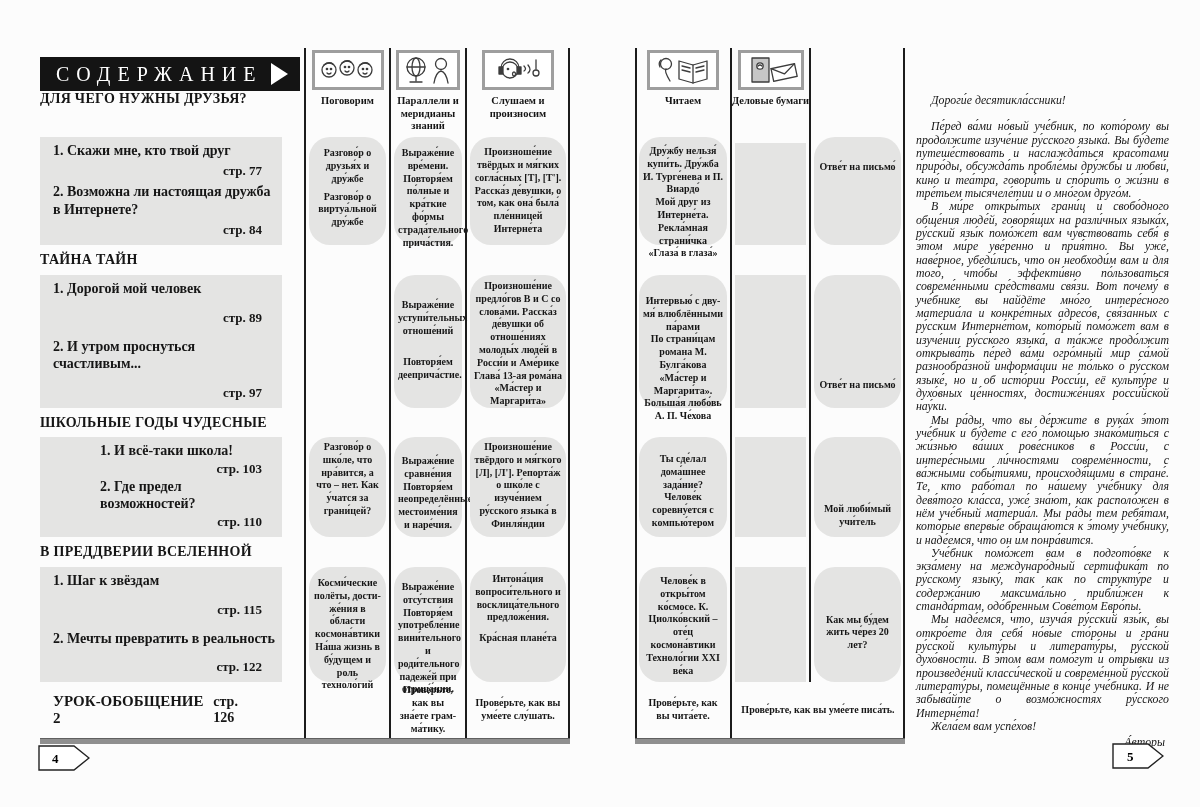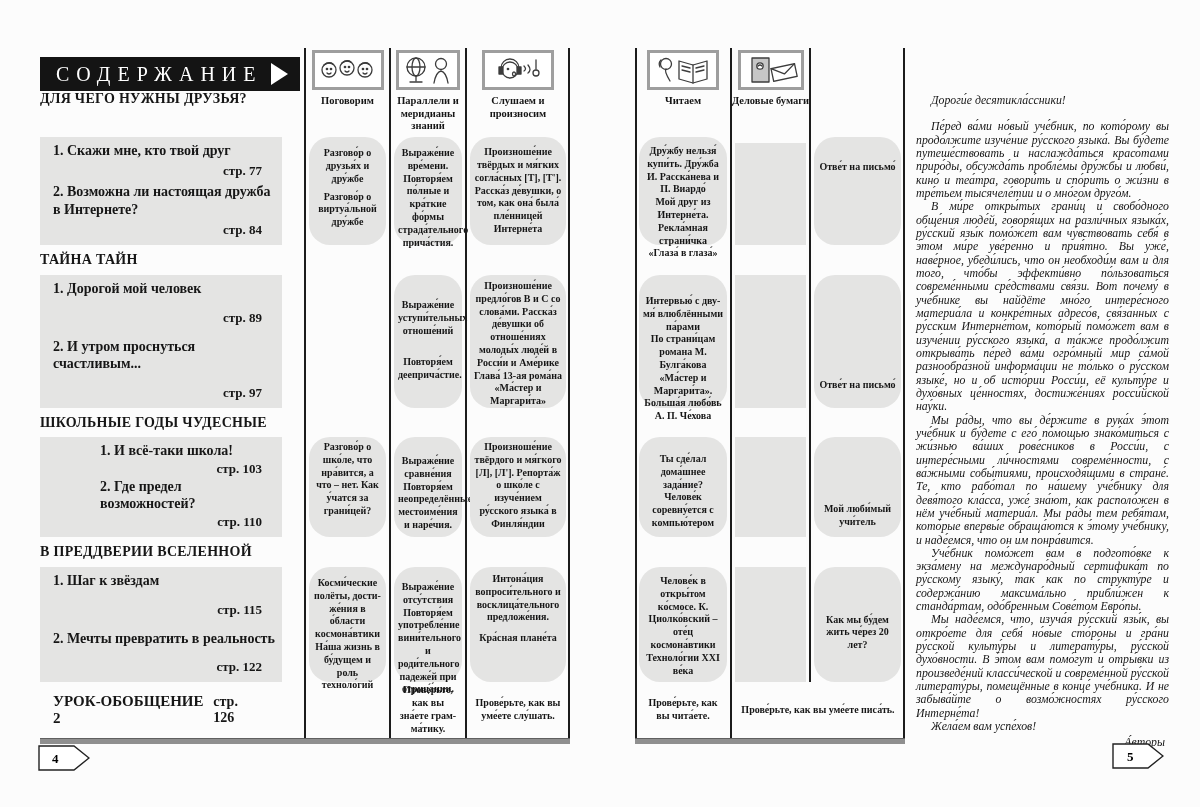--- a/index.html
+++ b/index.html
@@ -259,21 +259,21 @@
             <rect x="30" y="11" width="24" height="13" fill="#fff"></rect>
             <path d="M30,11 L42,19 L54,11"></path>
           </g>
         </svg>
       </div>
       <div class="collabel" style="width:78px;">Деловые бумаги</div>
     </div>
 
 
     <div class="cell gray gutter txtcell v-spread" style="grid-column:1;grid-row:2;padding-top:8px;padding-bottom:14px;">
-      <p>Дру́жбу нельзя́ ку­пи́ть. Дру́жба И. Расска́не­ва и П. Виардо́</p>
+      <p>Дру́жбу нельзя́ ку­пи́ть. Дру́жба И. Турге́не­ва и П. Виардо́</p>
       <p>Мой друг из Интер­не́та. Рекла́мная страни́чка «Глаза́ в глаза́»</p>
     </div>
     <div class="cell gray gutter" style="grid-column:2;grid-row:2;margin-top:6px;"></div>
     <div class="cell gray gutter txtcell v-top" style="grid-column:3;grid-row:2;padding-top:24px;">
       <p>Отве́т на письмо́</p>
     </div>
 
     <div class="cell gray gutter txtcell v-spread" style="grid-column:1;grid-row:4;padding-top:20px;padding-bottom:10px;">
       <p>Интервью́ с дву­мя́ влюблёнными па́рами</p>
       <p>По страни́цам ро­мана М. Булга́кова «Ма́стер и Марга­ри́та». Больша́я лю­бо́вь А. П. Че́хова</p>

